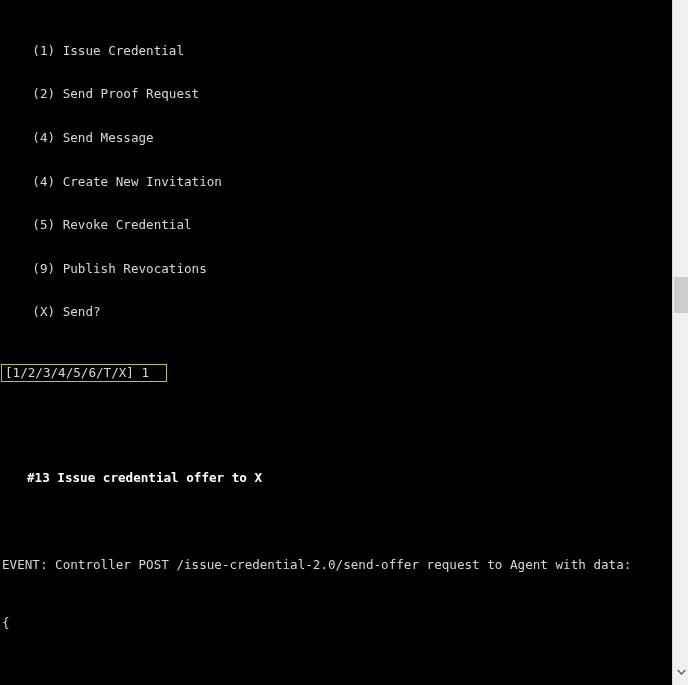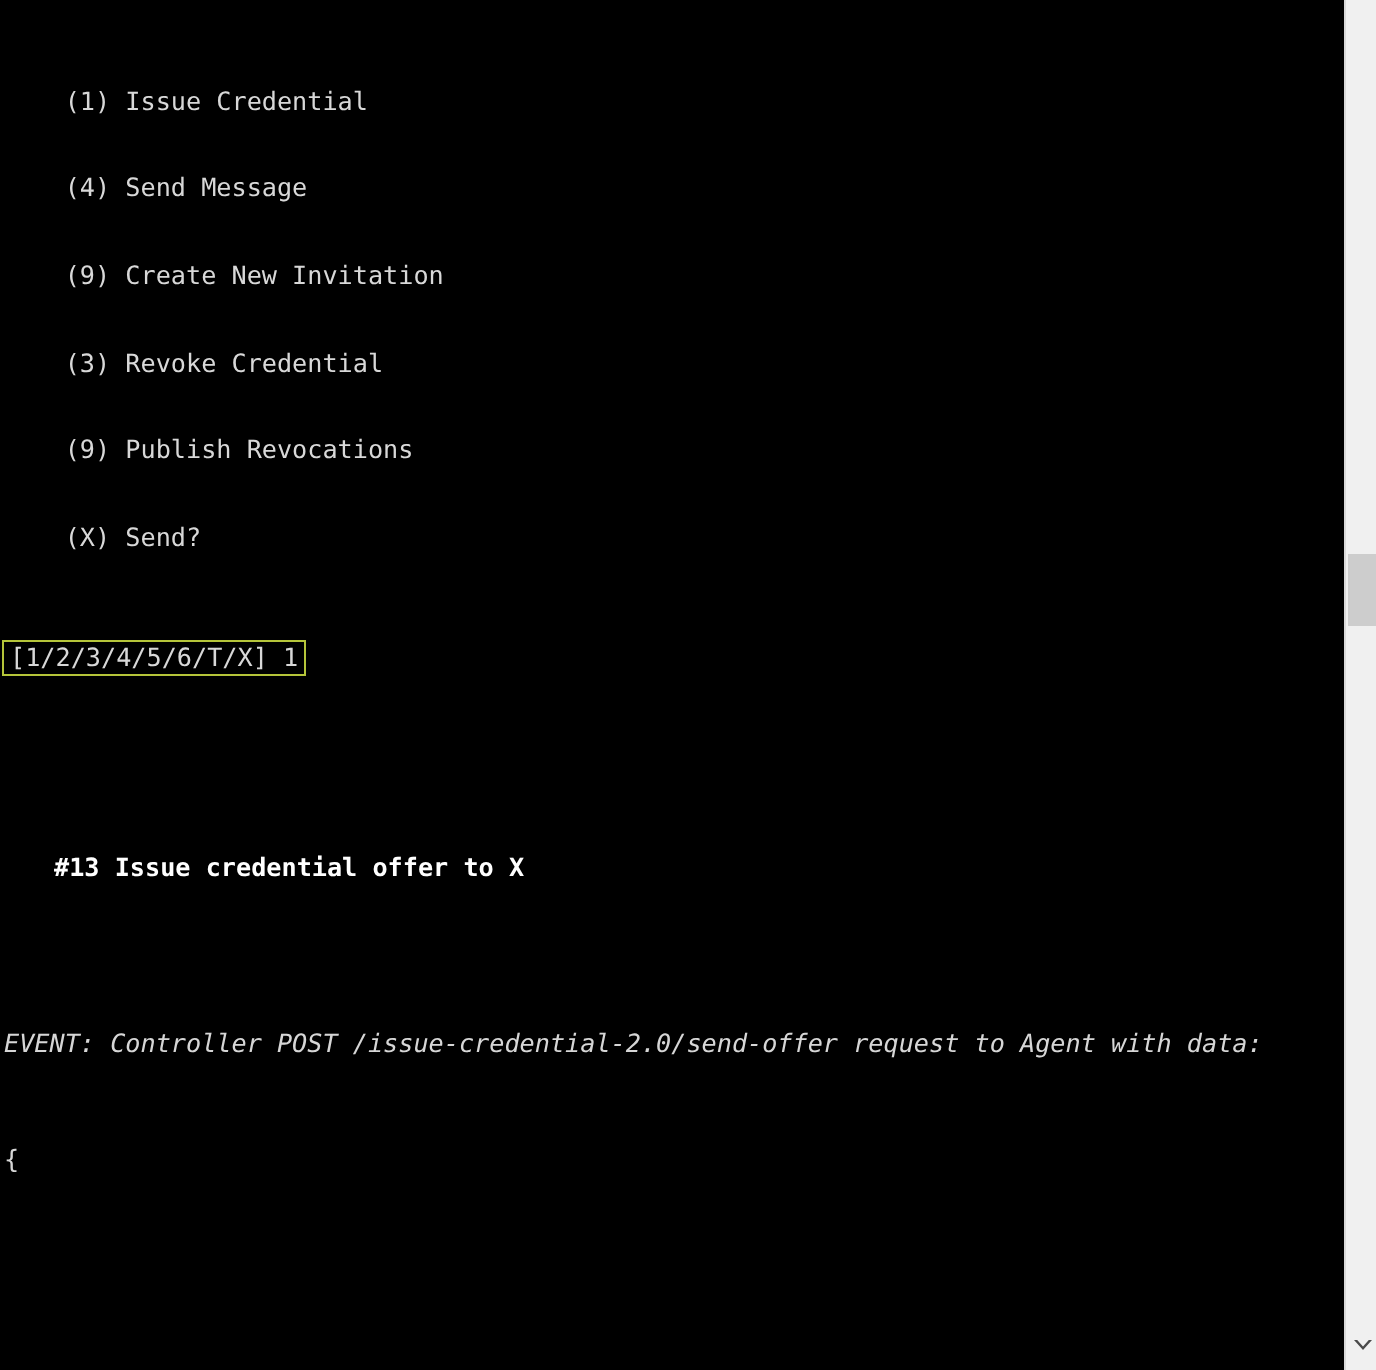--- a/index.html
+++ b/index.html
@@ -47,35 +47,34 @@
   .menu-line {
     color: #d8d8d8;
   }
   .heading-line {
     color: #ffffff;
     font-weight: bold;
     padding-left: 27px;
   }
   .event-line {
     color: #d6d6d6;
-    font-style: italic;
   }
   .json-line {
     color: #d6d6d6;
   }
   
   .prompt-row {
     height: 20px;
     padding-left: 0px;
     display: block;
   }
   .prompt-box {
     display: inline-block;
     border: 1px solid #b5c53a;
-    padding: 0px 3px 1px 3px;
+    padding: 0px 17px 1px 3px;
     margin-left: 1px;
     color: #d8d8d8;
     line-height: 15px;
     white-space: pre;
     background: #000000;
   }
   .prompt-answer {
     color: #d8d8d8;
   }
   
@@ -112,23 +111,24 @@
   }
 </style>
 </head>
 <body>
 
 <div id="terminal-window">
 
   <div id="terminal-output">
 
     <div class="line menu-line">    (1) Issue Credential</div>
+    <div class="line menu-line">    (2) Send Proof Request</div>
     <div class="line menu-line">    (4) Send Message</div>
-    <div class="line menu-line">    (9) Create New Invitation</div>
-    <div class="line menu-line">    (3) Revoke Credential</div>
+    <div class="line menu-line">    (4) Create New Invitation</div>
+    <div class="line menu-line">    (5) Revoke Credential</div>
     <div class="line menu-line">    (9) Publish Revocations</div>
     <div class="line menu-line">    (X) Send?</div>
 
     <div class="prompt-row"><span class="prompt-box"><span>[1/2/3/4/5/6/T/X]</span><span> </span><span class="prompt-answer">1</span></span></div>
 
     <div class="line blank"> </div>
     <div class="line heading-line">#13 Issue credential offer to X</div>
     <div class="line blank"> </div>
     <div class="line event-line">EVENT: Controller POST /issue-credential-2.0/send-offer request to Agent with data:</div>
 

